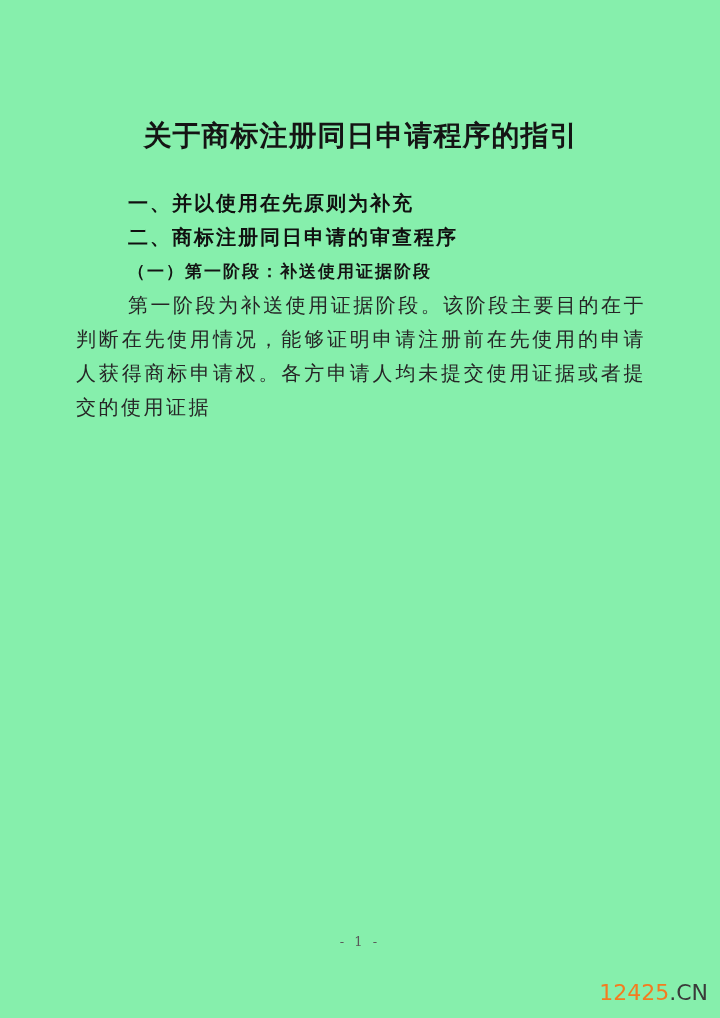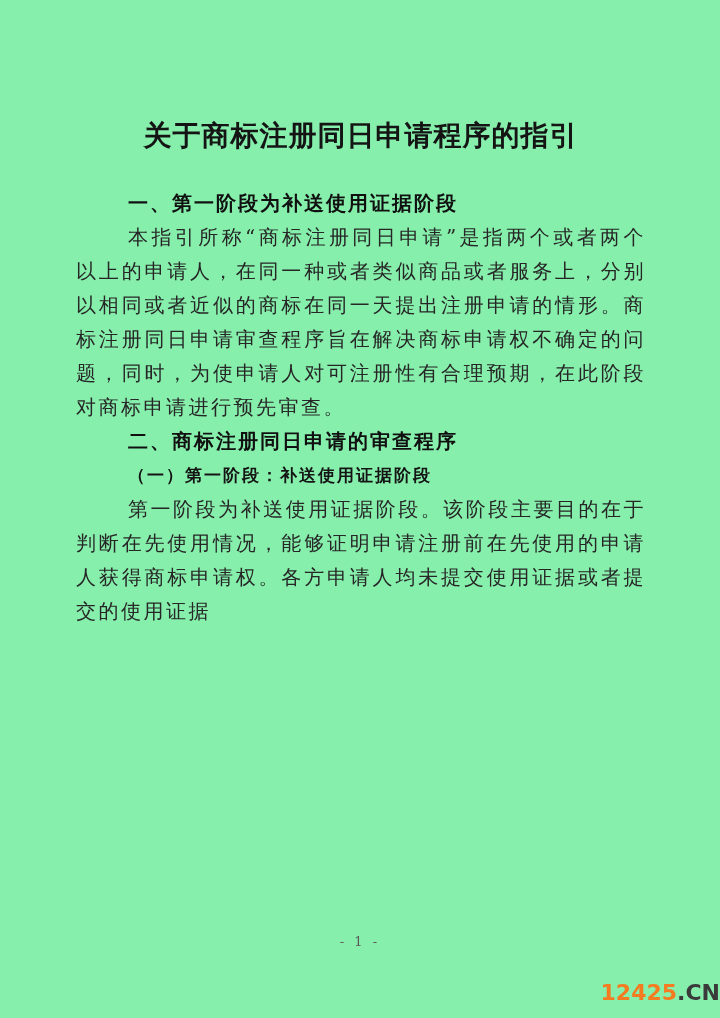--- a/index.html
+++ b/index.html
@@ -68,41 +68,40 @@
     right: 0;
     text-align: center;
     font-size: 13px;
     letter-spacing: 3px;
     color: #5a5a5a;
     font-family: "DejaVu Serif", "Liberation Serif", serif;
   }
   .watermark {
     position: absolute;
     top: 981px;
-    right: 0;
+    right: 12px;
     font-size: 22px;
     line-height: 24px;
-    font-weight: bold;
+    font-weight: normal;
     font-family: "DejaVu Sans", "Liberation Sans", sans-serif;
     white-space: nowrap;
   }
   .wm-number { color: #f47b20; }
   .wm-domain { color: #3a3a3a; }
 </style>
 </head>
 <body>
 
 <div class="page">
 
   <h1 class="doc-title">关于商标注册同日申请程序的指引</h1>
 
 
-  <h2 class="heading-num">一、第一阶段为补送使用证据阶段</h2>
+  <h2 class="heading-num">一、并以使用在先原则为补充</h2>
 
-  <p class="body-para">本指引所称“商标注册同日申请”是指两个或者两个以上的申请人，在同一种或者类似商品或者服务上，分别以相同或者近似的商标在同一天提出注册申请的情形。商标注册同日申请审查程序旨在解决商标申请权不确定的问题，同时，为使申请人对可注册性有合理预期，在此阶段对商标申请进行预先审查。</p>
 
 
   <h2 class="heading-num">二、商标注册同日申请的审查程序</h2>
 
   <h3 class="heading-sub">（一）第一阶段：补送使用证据阶段</h3>
 
   <p class="body-para">第一阶段为补送使用证据阶段。该阶段主要目的在于判断在先使用情况，能够证明申请注册前在先使用的申请人获得商标申请权。各方申请人均未提交使用证据或者提交的使用证据</p>
 
 </div>
 

